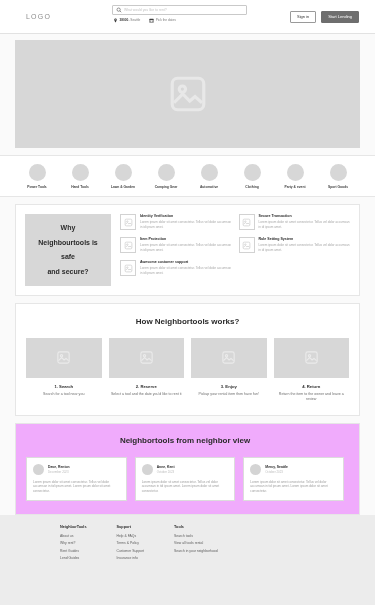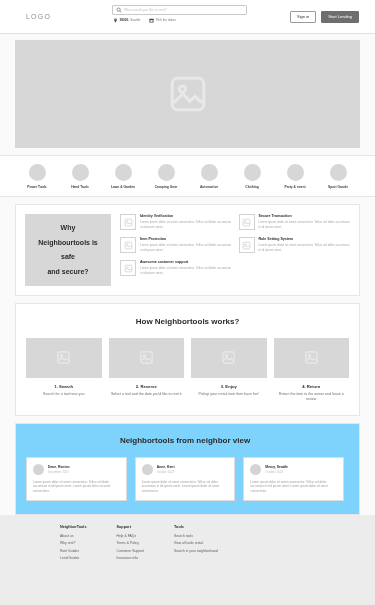--- a/index.html
+++ b/index.html
@@ -84,21 +84,21 @@
   
   .works { background: #fff; margin: 7px 15px 0 15px; border: 1px solid #e6e6e6; padding: 13px 10px 12px 10px; flex: none; }
   .sec-title { font-size: 8px; font-weight: 700; text-align: center; color: #2b2b2b; margin-bottom: 12px; }
   .steps { display: flex; gap: 7px; }
   .step { flex: 1; display: flex; flex-direction: column; align-items: center; }
   .step-ph { width: 100%; height: 40px; background: #d7d7d7; display: flex; align-items: center; justify-content: center; }
   .step-name { font-size: 4.2px; font-weight: 700; margin-top: 6px; color: #2b2b2b; }
   .step-desc { font-size: 3.6px; color: #6e6e6e; text-align: center; line-height: 1.5; margin-top: 3px; }
 
   
-  .testi-sec { background: #7dd3fc; margin: 7px 15px 0 15px; border: 1px solid #e6e6e6; padding: 12px 15px 13px 10px; flex: none; }
+  .testi-sec { background: #f0abfc; margin: 7px 15px 0 15px; border: 1px solid #e6e6e6; padding: 12px 15px 13px 10px; flex: none; }
   .testi-row { display: flex; gap: 8px; }
   .testi-card { flex: 1; border: 1px solid #dcdcdc; background: #fff; padding: 6px; }
   .testi-head { display: flex; align-items: center; gap: 4px; margin-bottom: 5px; }
   .avatar { width: 11px; height: 11px; border-radius: 50%; background: #d4d4d4; flex: none; }
   .testi-name { font-size: 3.4px; font-weight: 700; color: #2b2b2b; }
   .testi-date { font-size: 2.9px; color: #bdbdbd; margin-top: 1px; }
   .testi-text { font-size: 3.1px; color: #9f9f9f; line-height: 1.55; }
 
   
   .footer { background: #ececec; flex: 1; padding: 10px 22px 0 60px; display: flex; gap: 30px; }

